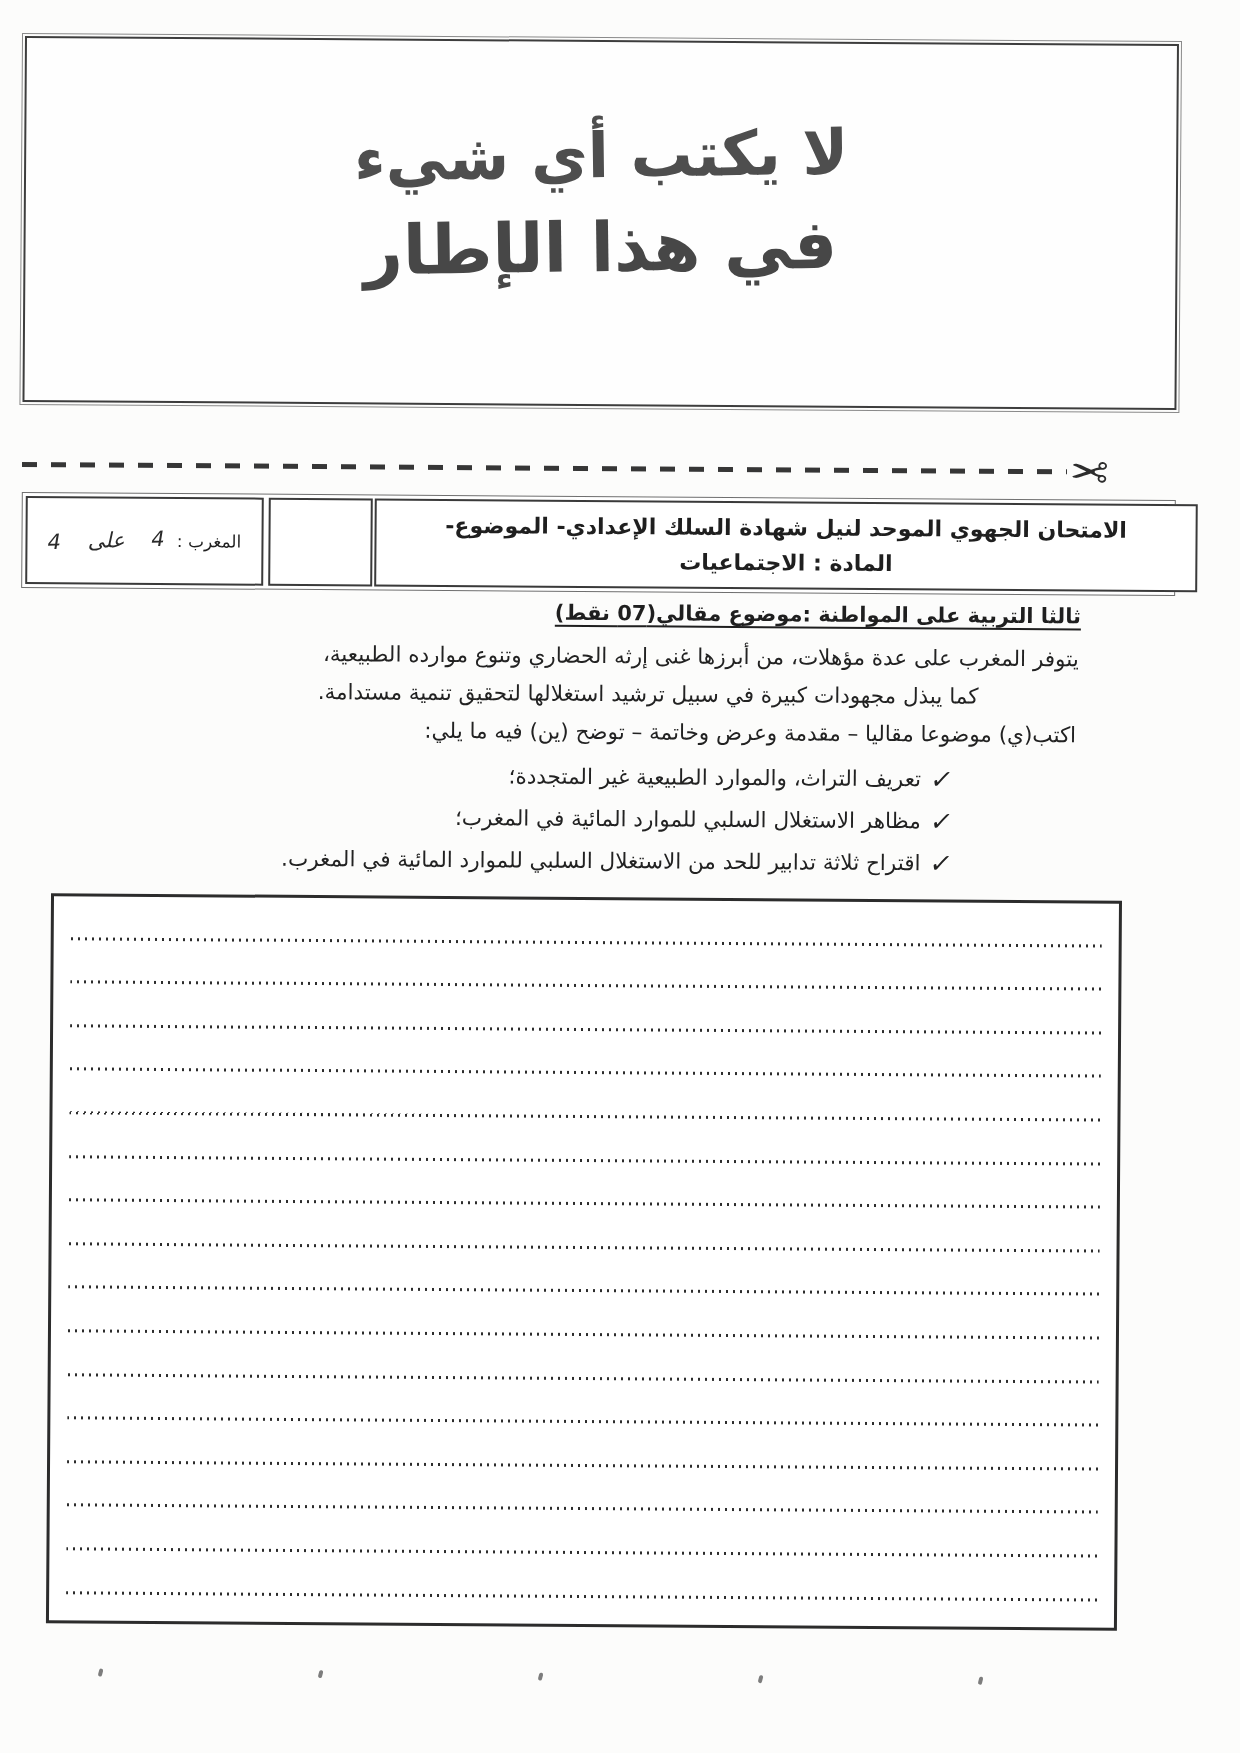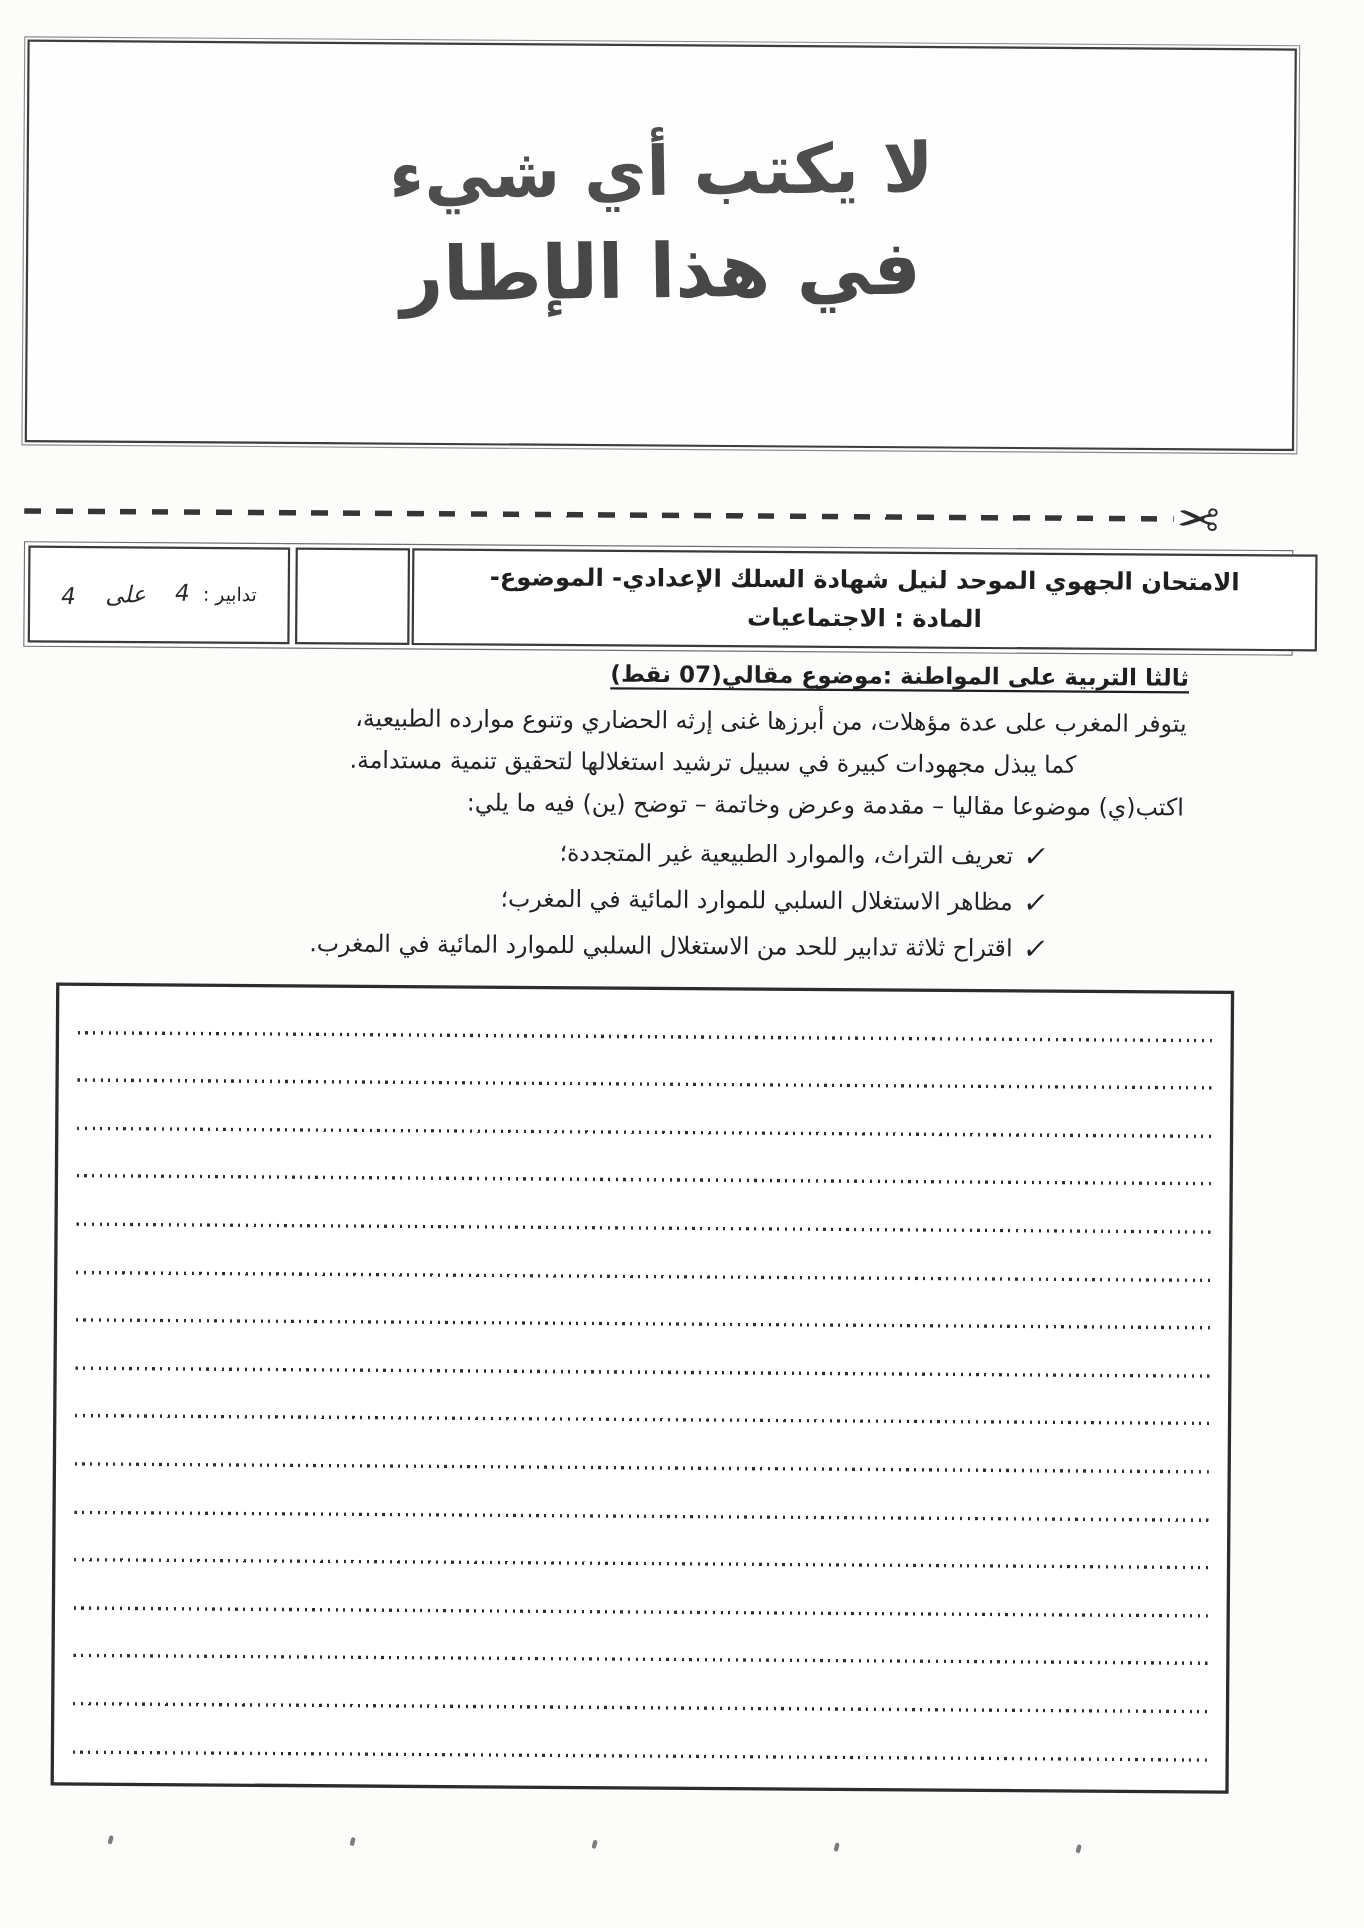--- a/index.html
+++ b/index.html
@@ -79,21 +79,21 @@
     <div class="callig l2">في هذا الإطار</div>
   </div>
 
   <div class="cut-row">
     <div class="dashes"></div>
     <span class="scissors">✂</span>
   </div>
 
   <div class="header-table">
     <div class="cell cell-page">
-      <span>تدابير :</span>
+      <span>المغرب :</span>
       <span class="hand">4 على 4</span>
     </div>
     <div class="cell cell-mid"></div>
     <div class="cell cell-main">
       <div class="t1">الامتحان الجهوي الموحد لنيل شهادة السلك الإعدادي- الموضوع-</div>
       <div class="t2">المادة :  الاجتماعيات</div>
     </div>
   </div>
 
   <div class="section-title rtl">ثالثا التربية على المواطنة :موضوع مقالي(07 نقط)</div>

